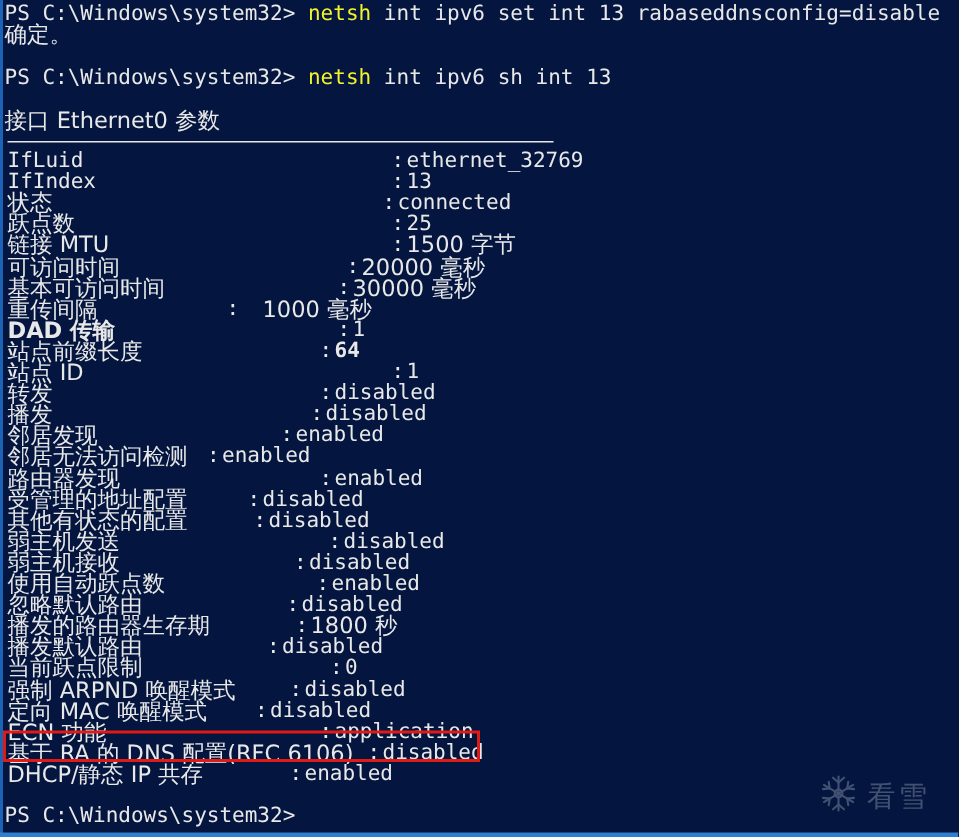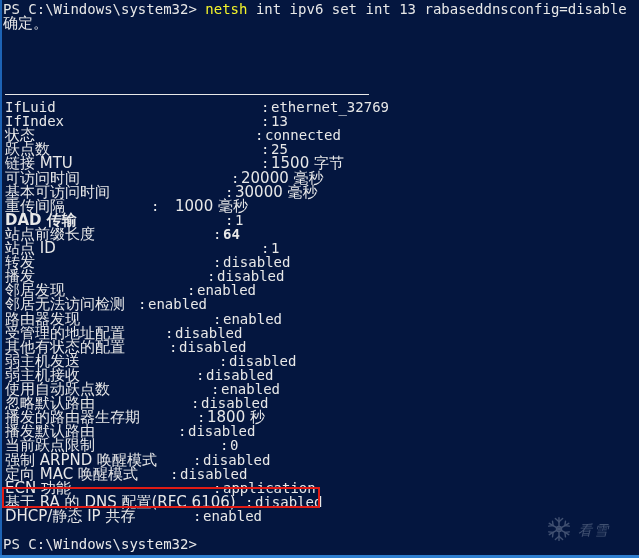--- a/index.html
+++ b/index.html
@@ -69,23 +69,22 @@
   .watermark {
     position: absolute;
     display: flex;
     align-items: center;
     gap: 6px;
     opacity: 0.30;
     color: #cfd8e6;
     font-family: "DejaVu Sans", "Liberation Sans", sans-serif;
   }
   .watermark .wm-text {
-    font-size: 14px;
+    font-size: 19px;
     letter-spacing: 2px;
-    font-style: italic;
   }
   .wm-flake { display: block; }
   .caret {
     display: inline-block;
     width: 7px;
     height: 13px;
     background: transparent;
     vertical-align: bottom;
   }
 </style>
@@ -96,21 +95,23 @@
 
   <div class="edge-left"></div>
   <div class="edge-bottom"></div>
 
   <div class="screen">
 
     <div class="line" style="top:2px;"><span>PS C:\Windows\system32&gt;</span><span> </span><span class="kw">netsh</span><span> int ipv6 set int 13 rabaseddnsconfig=disable</span></div>
 
     <div class="line" style="top:16px;"><span class="cjk">确定。</span></div>
 
+    <div class="line" style="top:45px;"><span>PS C:\Windows\system32&gt;</span><span> </span><span class="kw">netsh</span><span> int ipv6 sh int 13</span></div>
 
+    <div class="line" style="top:73px;"><span class="cjk">接口 Ethernet0 参数</span></div>
     <div class="rule" style="left:2px; top:94px; width:364px;"></div>
 
     <div id="param-rows">
         <div class="line" style="top: 100px;"><span class="" style="position: absolute; left: 2px;">IfLuid</span><span style="position: absolute; left: 258px;">:</span><span class="" style="position: absolute; left: 268px;">ethernet_32769</span></div>
         <div class="line" style="top: 114.1px;"><span class="" style="position: absolute; left: 2px;">IfIndex</span><span style="position: absolute; left: 258px;">:</span><span class="" style="position: absolute; left: 268px;">13</span></div>
         <div class="line" style="top: 128.2px;"><span class="cjk" style="position: absolute; left: 2px;">状态</span><span style="position: absolute; left: 252px;">:</span><span class="" style="position: absolute; left: 262px;">connected</span></div>
         <div class="line" style="top: 142.3px;"><span class="cjk" style="position: absolute; left: 2px;">跃点数</span><span style="position: absolute; left: 258px;">:</span><span class="" style="position: absolute; left: 268px;">25</span></div>
         <div class="line" style="top: 156.4px;"><span class="cjk" style="position: absolute; left: 2px;">链接 MTU</span><span style="position: absolute; left: 258px;">:</span><span class="cjk" style="position: absolute; left: 268px;">1500 字节</span></div>
         <div class="line" style="top: 170.5px;"><span class="cjk" style="position: absolute; left: 2px;">可访问时间</span><span style="position: absolute; left: 228px;">:</span><span class="cjk" style="position: absolute; left: 238px;">20000 毫秒</span></div>
         <div class="line" style="top: 184.6px;"><span class="cjk" style="position: absolute; left: 2px;">基本可访问时间</span><span style="position: absolute; left: 222px;">:</span><span class="cjk" style="position: absolute; left: 232px;">30000 毫秒</span></div>

